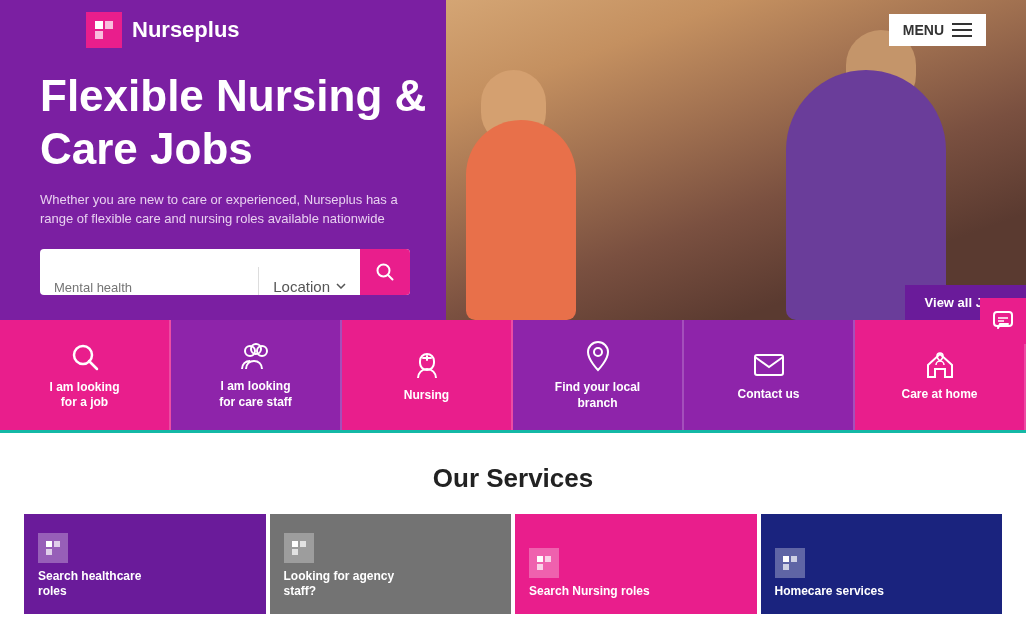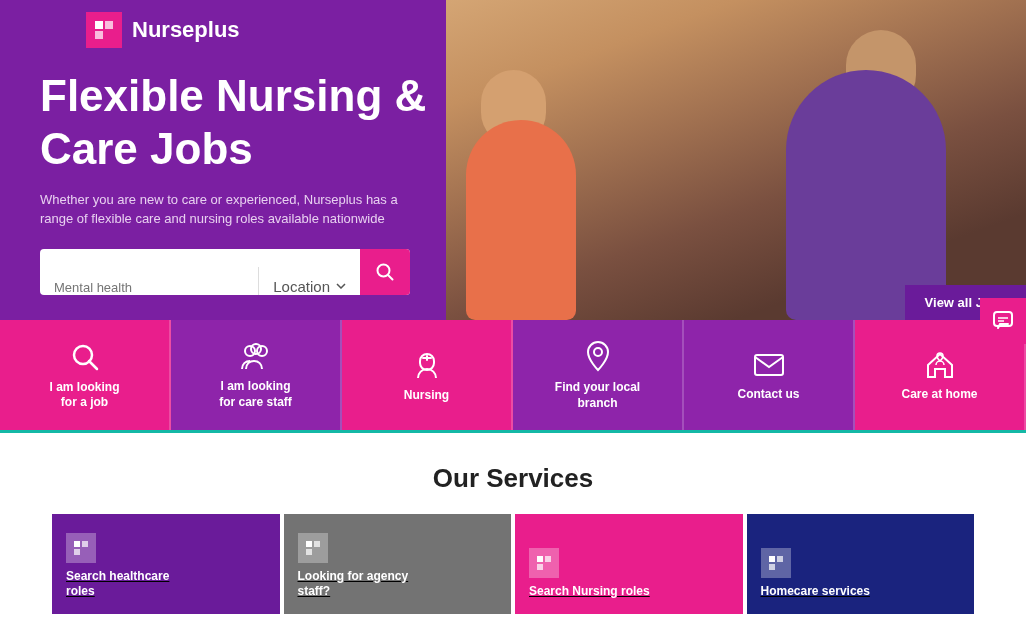--- a/index.html
+++ b/index.html
@@ -266,33 +266,32 @@
       align-items: center;
       justify-content: center;
       cursor: pointer;
       color: #fff;
       font-size: 20px;
       z-index: 100;
     }
 
     
     .services-section {
-      padding: 30px 52px 20px;
+      padding: 30px 24px 20px;
       text-align: center;
     }
     .services-title {
       font-size: 26px;
       font-weight: bold;
       color: #222;
       margin-bottom: 20px;
     }
     .services-grid {
       display: flex;
       gap: 4px;
-      text-decoration: underline;
     }
     .service-card {
       flex: 1;
       height: 100px;
       display: flex;
       flex-direction: column;
       align-items: flex-start;
       justify-content: flex-end;
       padding: 14px;
       cursor: pointer;
@@ -332,20 +331,28 @@
     <div class="logo">
       <div class="logo-icon">
         <svg width="22" height="22" viewBox="0 0 22 22" fill="none">
           <rect x="2" y="2" width="8" height="8" fill="white"></rect>
           <rect x="12" y="2" width="8" height="8" fill="white" opacity="0.7"></rect>
           <rect x="2" y="12" width="8" height="8" fill="white" opacity="0.7"></rect>
         </svg>
       </div>
       <span class="logo-text">Nurseplus</span>
     </div>
+    <button class="menu-btn">
+      <span>MENU</span>
+      <div class="menu-lines">
+        <div class="menu-line"></div>
+        <div class="menu-line"></div>
+        <div class="menu-line"></div>
+      </div>
+    </button>
   </nav>
 
   <div class="hero-text">
     <h1 class="hero-title">Flexible Nursing &amp;<br>Care Jobs</h1>
     <p class="hero-desc">Whether you are new to care or experienced, Nurseplus has a range of flexible care and nursing roles available nationwide</p>
 
     <div class="search-bar">
       <input class="search-field" type="text" placeholder="Mental health" style="">
       <div class="search-divider"></div>
       <button class="search-location">

